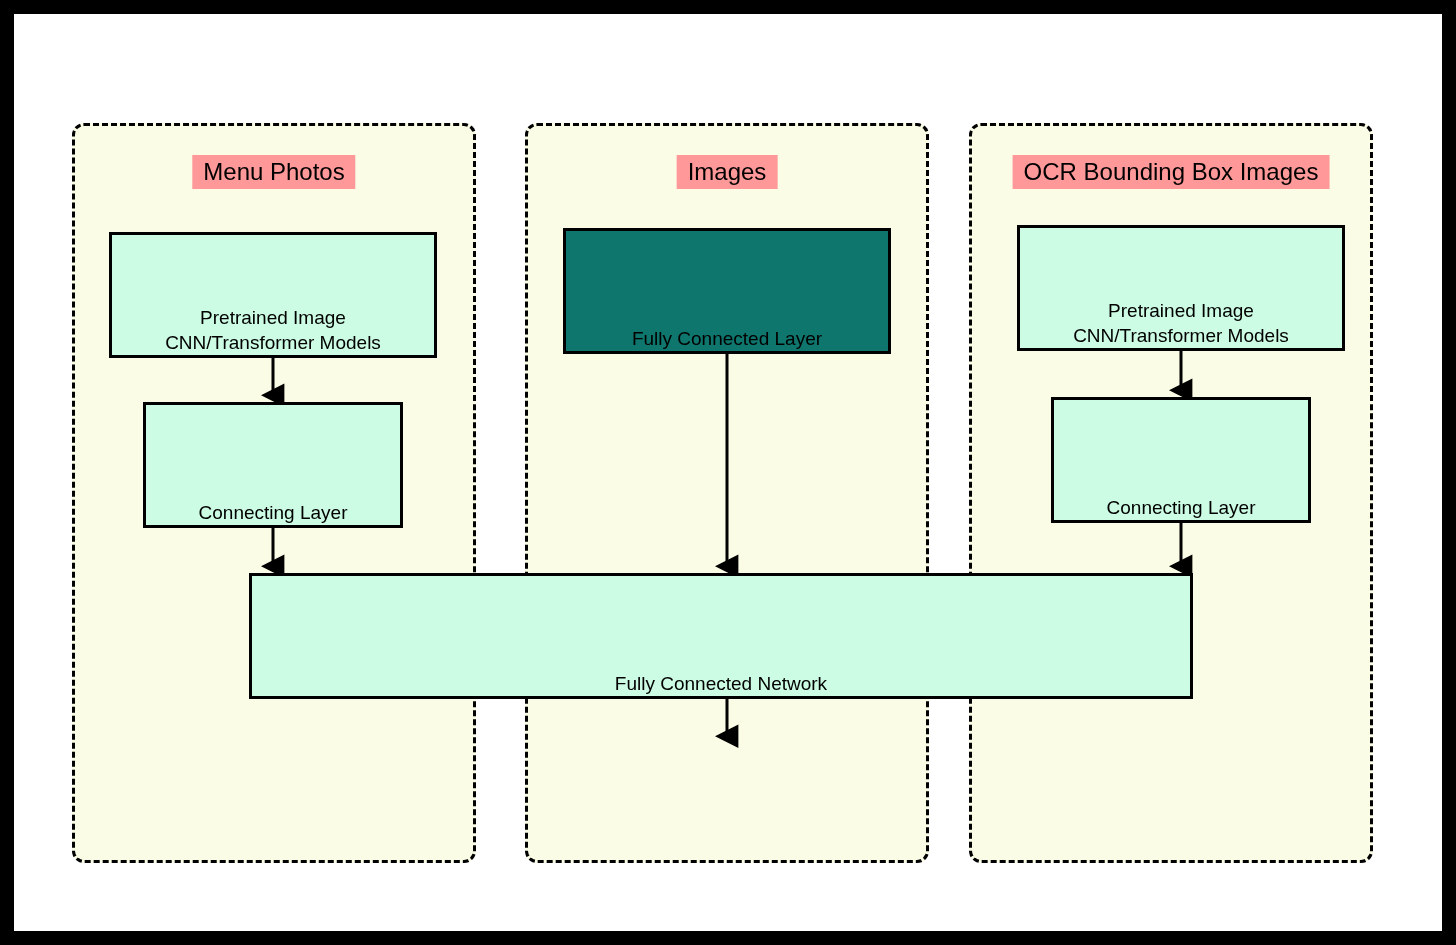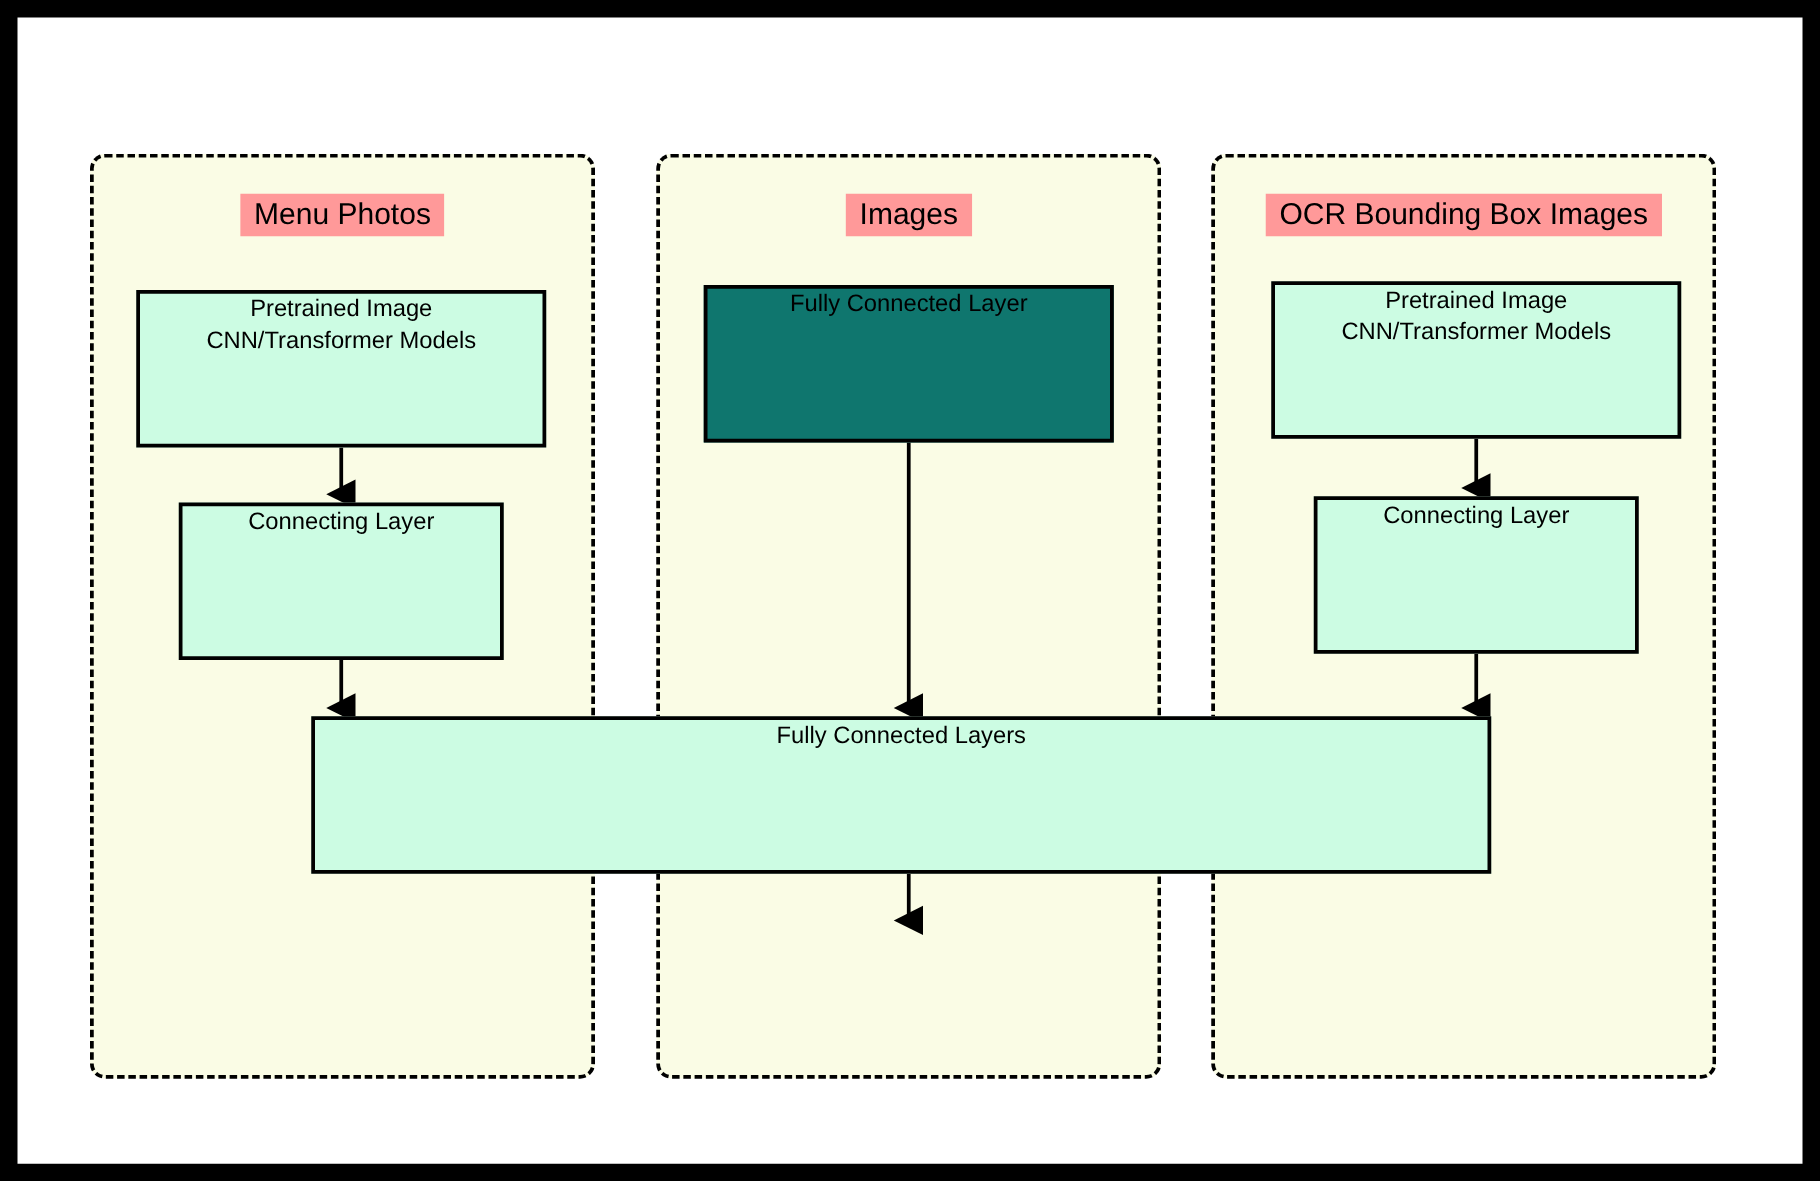--- a/index.html
+++ b/index.html
@@ -65,21 +65,21 @@
     left: 50%;
     transform: translateX(-50%);
   }
 
   
   .node {
     position: absolute;
     box-sizing: border-box;
     border: 3px solid #000000;
     display: flex;
-    align-items: flex-start;
+    align-items: flex-end;
     justify-content: center;
     text-align: center;
     color: #000000;
     font-size: 19px;
     line-height: 25px;
     z-index: 4;
   }
   .node.mint   { background: #CCFCE3; }
   .node.peach  { background: #0f766e; }
   .node.violet { background: #B266F5; }
@@ -163,17 +163,17 @@
       <span>Pretrained Image</span><br>
       <span>CNN/Transformer Models</span>
     </span>
   </div>
 
   <div class="node mint" id="n-conn-3">
     <span>Connecting Layer</span>
   </div>
 
   <div class="node mint" id="n-fc-all">
-    <span>Fully Connected Layers</span>
+    <span>Fully Connected Network</span>
   </div>
 
 
 </div>
 
 </body></html>

